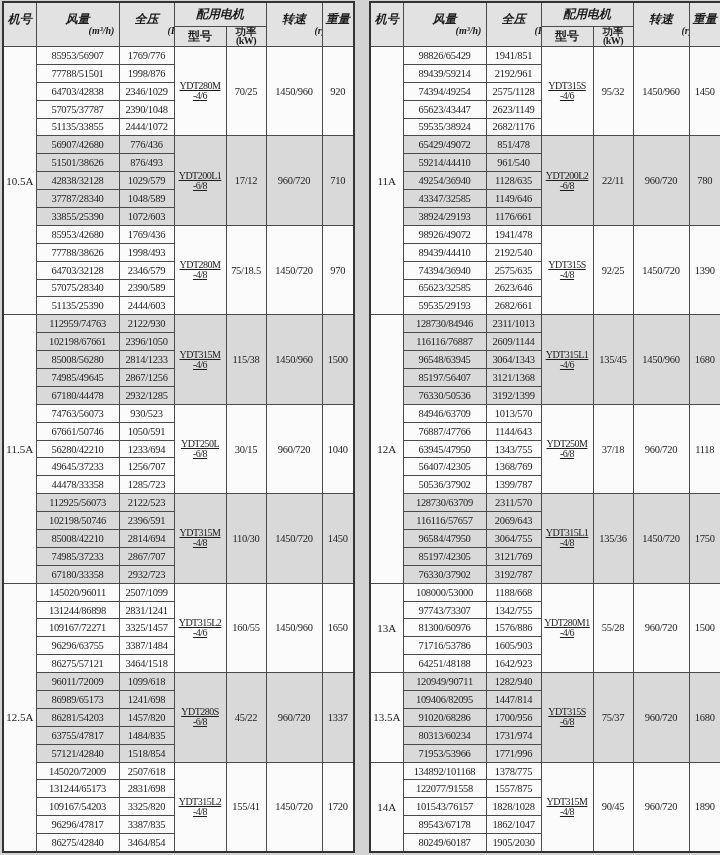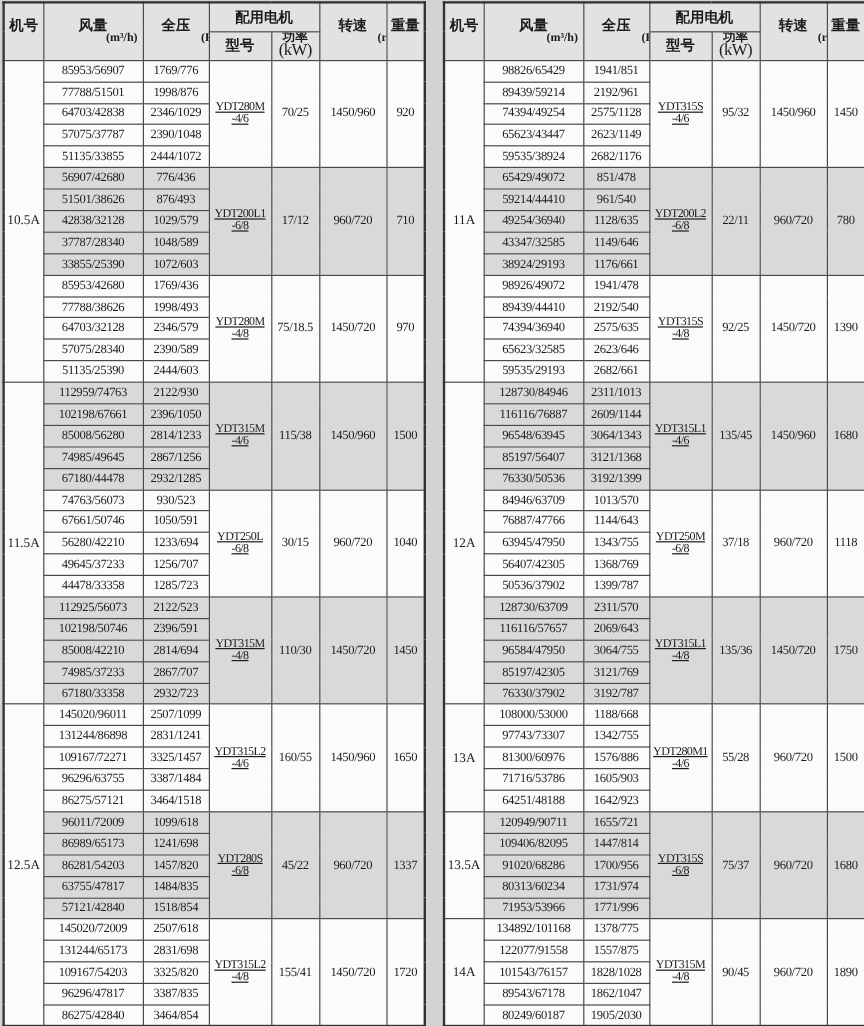--- a/index.html
+++ b/index.html
@@ -18,24 +18,24 @@
     border-collapse:collapse;table-layout:fixed;width:351px;
     border:2px solid #333;background:var(--cell-white);
   }
   col.c-machine{width:33px;} col.c-airflow{width:83px;} col.c-pressure{width:55px;}
   col.c-model{width:52px;} col.c-power{width:40px;} col.c-speed{width:56px;} col.c-weight{width:32px;}
   th,td{
     border:1px solid var(--border);text-align:center;vertical-align:middle;
     padding:0;overflow:hidden;white-space:nowrap;
   }
   thead th{background:var(--head-bg);font-weight:bold;font-size:12px;line-height:1.05;}
-  thead tr.h1 th{height:24px;}
+  thead tr.h1 th{height:24px;font-style:italic;}
   thead tr.h2 th{height:16px;margin-left:24px;}
   th .sub{font-weight:bold;font-size:10px;padding-left:48px;}
-  th .sub-small{font-weight:normal;font-size:14px;letter-spacing:-0.5px;}
+  th .sub-small{font-weight:bold;font-size:10px;letter-spacing:-0.5px;}
   th.power-h{font-size:10.5px;line-height:0.95;}
   tbody td{height:17.9px;font-size:10.5px;}
   td.machine{font-size:11px;background:var(--cell-white);}
   td.num{letter-spacing:-0.3px;}
   td.model{font-size:10px;line-height:1.0;letter-spacing:-0.5px;text-decoration:underline;}
   td.shaded{background:var(--cell-shade);}
   td.plain{background:var(--cell-white);}
 </style>
 </head>
 <body>
@@ -565,21 +565,21 @@
           <td class="num plain">71716/53786</td>
           <td class="num plain">1605/903</td>
         </tr>
         <tr>
           <td class="num plain">64251/48188</td>
           <td class="num plain">1642/923</td>
         </tr>
         <tr>
           <td class="machine" rowspan="5">13.5A</td>
           <td class="num shaded">120949/90711</td>
-          <td class="num shaded">1655/721</td>
+          <td class="num shaded">1282/940</td>
           <td class="model shaded" rowspan="5">
             <div>YDT315S</div>
             <div>-6/8</div>
           </td>
           <td class="num shaded" rowspan="5">75/37</td>
           <td class="num shaded" rowspan="5">960/720</td>
           <td class="num shaded" rowspan="5">1680</td>
         </tr>
         <tr>
           <td class="num shaded">109406/82095</td>

